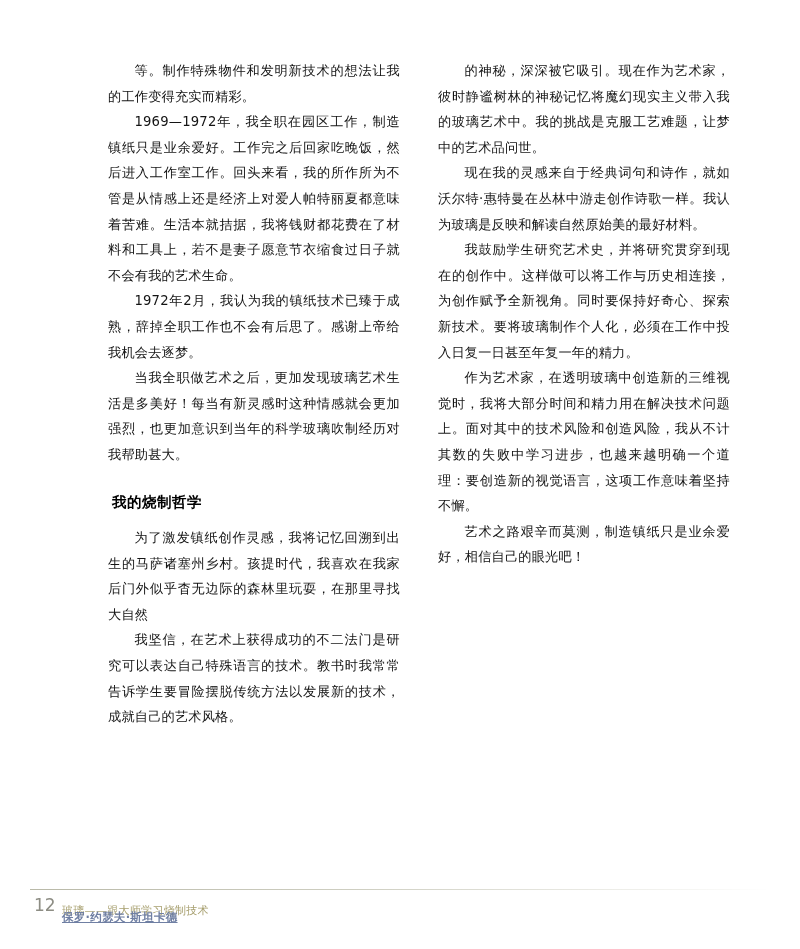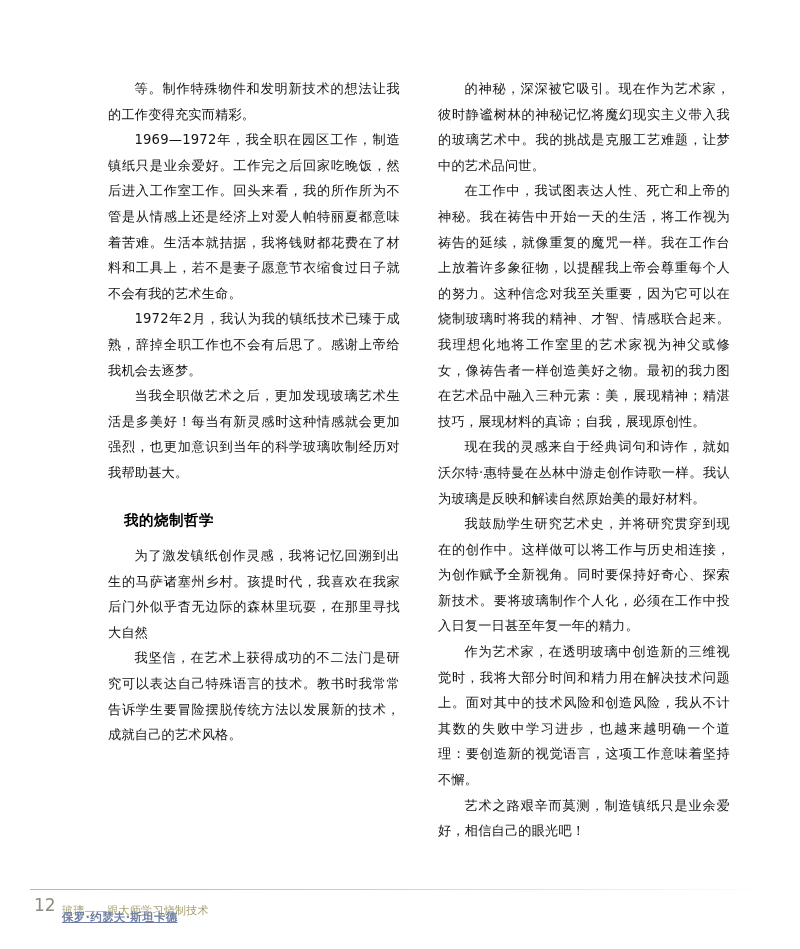--- a/index.html
+++ b/index.html
@@ -17,21 +17,21 @@
   }
   .page {
     position: absolute;
     left: 0; top: 0;
     width: 800px;
     height: 949px;
   }
   .columns {
     position: absolute;
     left: 0;
-    top: 76px;
+    top: 58px;
     width: 800px;
     display: flex;
     gap: 38px;
     padding: 0 110px 0 108px;
     box-sizing: border-box;
   }
   .col {
     width: 292px;
     flex: 0 0 292px;
   }
@@ -39,21 +39,21 @@
     margin: 0 0 0 0;
     font-size: 13.2px;
     line-height: 25.6px;
     text-align: justify;
     text-justify: inter-ideograph;
     text-indent: 2em;
     color: #141414;
     letter-spacing: 0.2px;
   }
   h2.section-head {
-    margin: 22px 0 0 16px;
+    margin: 22px 0 0 4px;
     font-size: 14.5px;
     line-height: 25.6px;
     font-weight: bold;
     color: #000;
     letter-spacing: 0.5px;
   }
   .spacer-head {
     height: 10px;
   }
   .footer {
@@ -115,21 +115,20 @@
       <p>1972年2月，我认为我的镇纸技术已臻于成熟，辞掉全职工作也不会有后思了。感谢上帝给我机会去逐梦。</p>
       <p>当我全职做艺术之后，更加发现玻璃艺术生活是多美好！每当有新灵感时这种情感就会更加强烈，也更加意识到当年的科学玻璃吹制经历对我帮助甚大。</p>
       <h2 class="section-head">我的烧制哲学</h2>
       <div class="spacer-head"></div>
       <p>为了激发镇纸创作灵感，我将记忆回溯到出生的马萨诸塞州乡村。孩提时代，我喜欢在我家后门外似乎杳无边际的森林里玩耍，在那里寻找大自然</p>
       <p>我坚信，在艺术上获得成功的不二法门是研究可以表达自己特殊语言的技术。教书时我常常告诉学生要冒险摆脱传统方法以发展新的技术，成就自己的艺术风格。</p>
     </div>
 
     <div class="col">
       <p>的神秘，深深被它吸引。现在作为艺术家，彼时静谧树林的神秘记忆将魔幻现实主义带入我的玻璃艺术中。我的挑战是克服工艺难题，让梦中的艺术品问世。</p>
-      <p>在工作中，我试图表达人性、死亡和上帝的神秘。我在祷告中开始一天的生活，将工作视为祷告的延续，就像重复的魔咒一样。我在工作台上放着许多象征物，以提醒我上帝会尊重每个人的努力。这种信念对我至关重要，因为它可以在烧制玻璃时将我的精神、才智、情感联合起来。我理想化地将工作室里的艺术家视为神父或修女，像祷告者一样创造美好之物。最初的我力图在艺术品中融入三种元素：美，展现精神；精湛技巧，展现材料的真谛；自我，展现原创性。</p>
       <p>现在我的灵感来自于经典词句和诗作，就如沃尔特·惠特曼在丛林中游走创作诗歌一样。我认为玻璃是反映和解读自然原始美的最好材料。</p>
       <p>我鼓励学生研究艺术史，并将研究贯穿到现在的创作中。这样做可以将工作与历史相连接，为创作赋予全新视角。同时要保持好奇心、探索新技术。要将玻璃制作个人化，必须在工作中投入日复一日甚至年复一年的精力。</p>
       <p>作为艺术家，在透明玻璃中创造新的三维视觉时，我将大部分时间和精力用在解决技术问题上。面对其中的技术风险和创造风险，我从不计其数的失败中学习进步，也越来越明确一个道理：要创造新的视觉语言，这项工作意味着坚持不懈。</p>
       <p>艺术之路艰辛而莫测，制造镇纸只是业余爱好，相信自己的眼光吧！</p>
     </div>
 
   </div>
 
   <div class="footer">
     <div class="footer-rule"></div>

